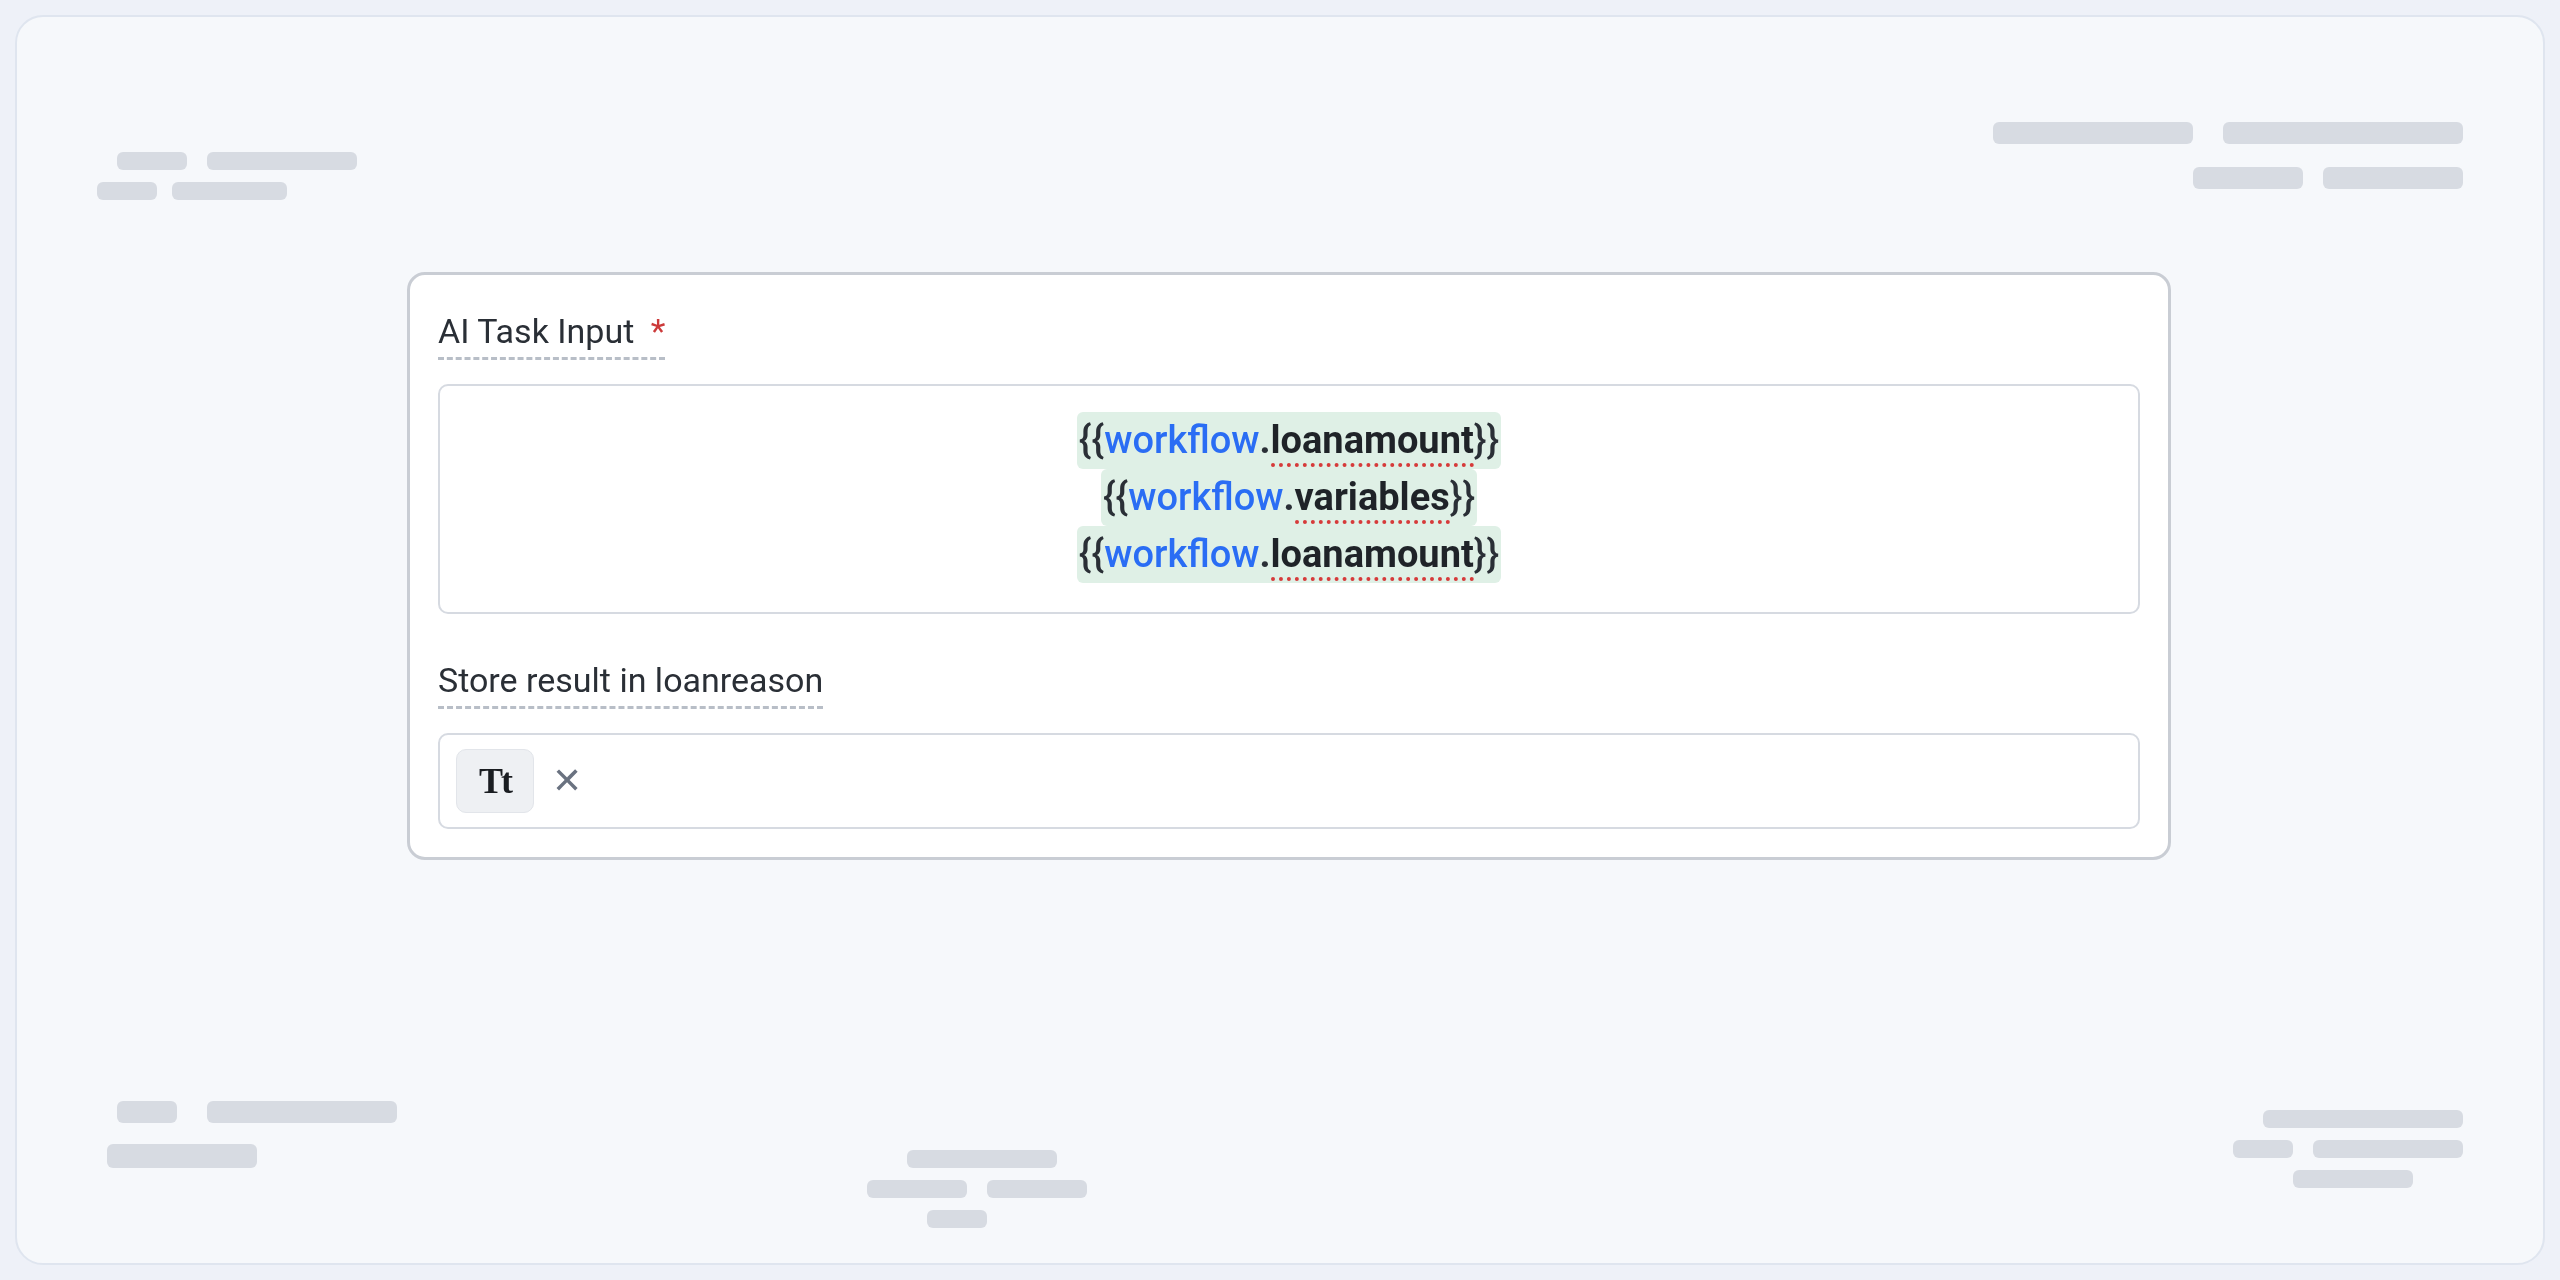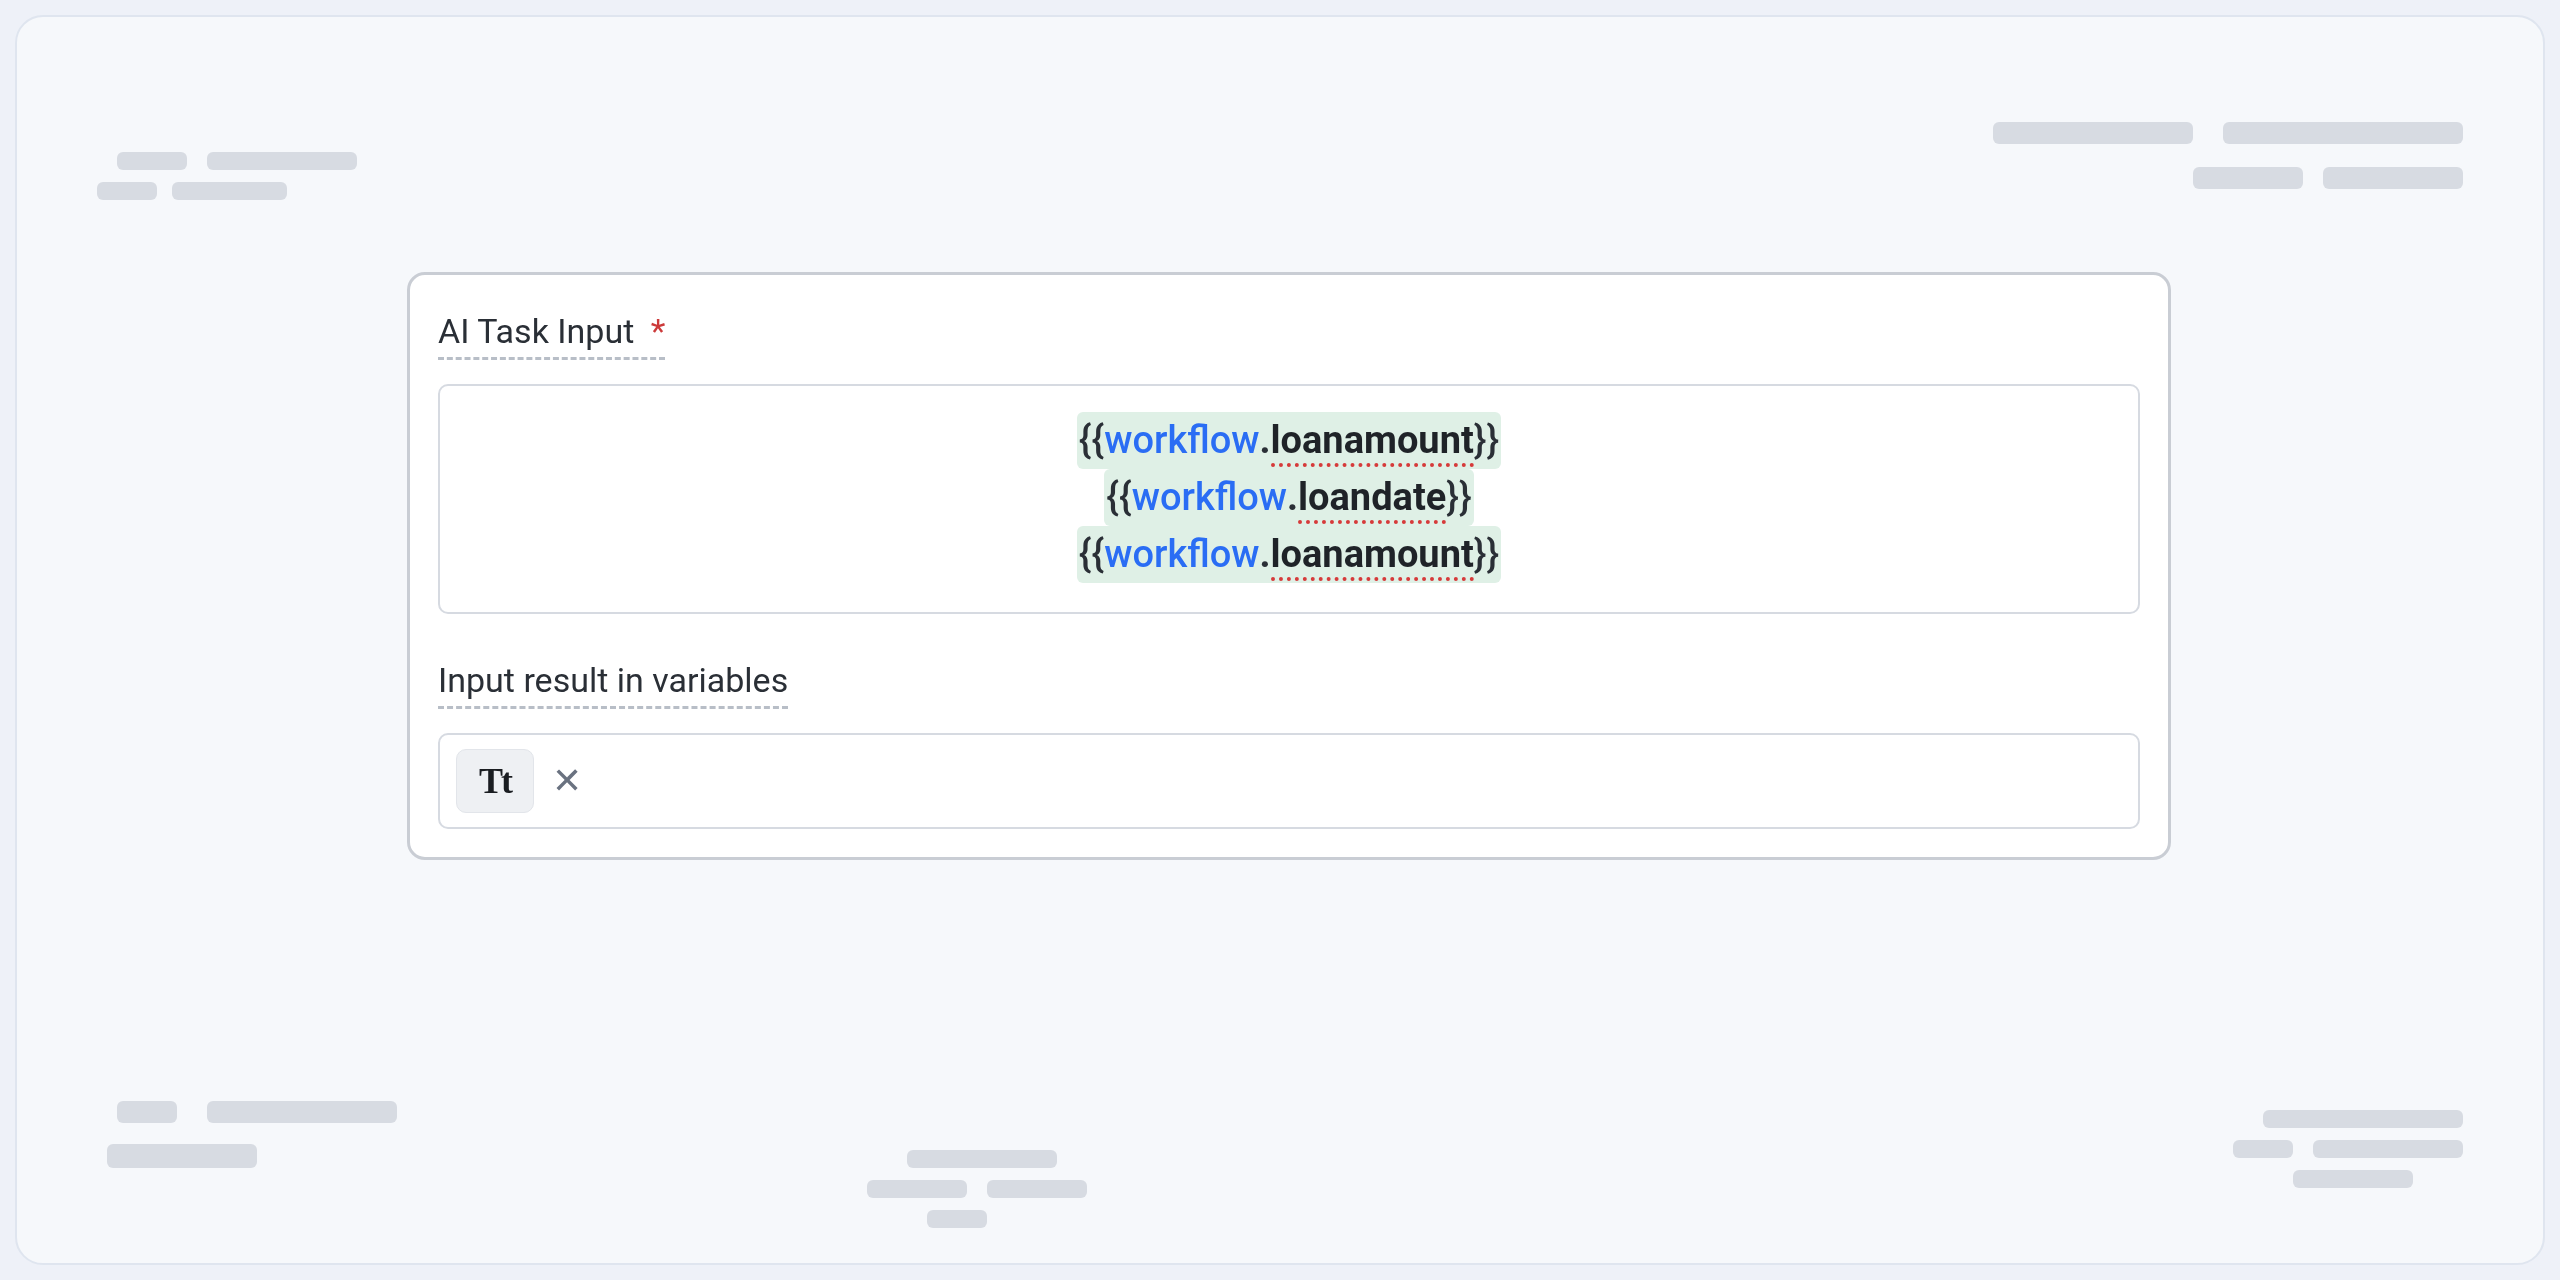--- a/index.html
+++ b/index.html
@@ -161,32 +161,32 @@
     </div>
 
     <div class="input-box">
       <div>
         <span class="tok-wrap">
           <span class="tok-brace">{{</span><span class="tok-ns">workflow</span><span class="tok-dot">.</span><span class="tok-name">loanamount</span><span class="tok-brace">}}</span>
         </span>
       </div>
       <div>
         <span class="tok-wrap">
-          <span class="tok-brace">{{</span><span class="tok-ns">workflow</span><span class="tok-dot">.</span><span class="tok-name">loandate</span><span class="tok-brace">}}</span>
+          <span class="tok-brace">{{</span><span class="tok-ns">workflow</span><span class="tok-dot">.</span><span class="tok-name">variables</span><span class="tok-brace">}}</span>
         </span>
       </div>
       <div>
         <span class="tok-wrap">
           <span class="tok-brace">{{</span><span class="tok-ns">workflow</span><span class="tok-dot">.</span><span class="tok-name">loanamount</span><span class="tok-brace">}}</span>
         </span>
       </div>
     </div>
 
     <div>
-      <span class="field-label">Input result in variables</span>
+      <span class="field-label">Store result in loanreason</span>
     </div>
 
     <div class="vars-box">
       <span class="chip">
         <span class="tt">Tt</span>
       </span>
       <span class="x-btn">
         <span>✕</span>
       </span>
     </div>

